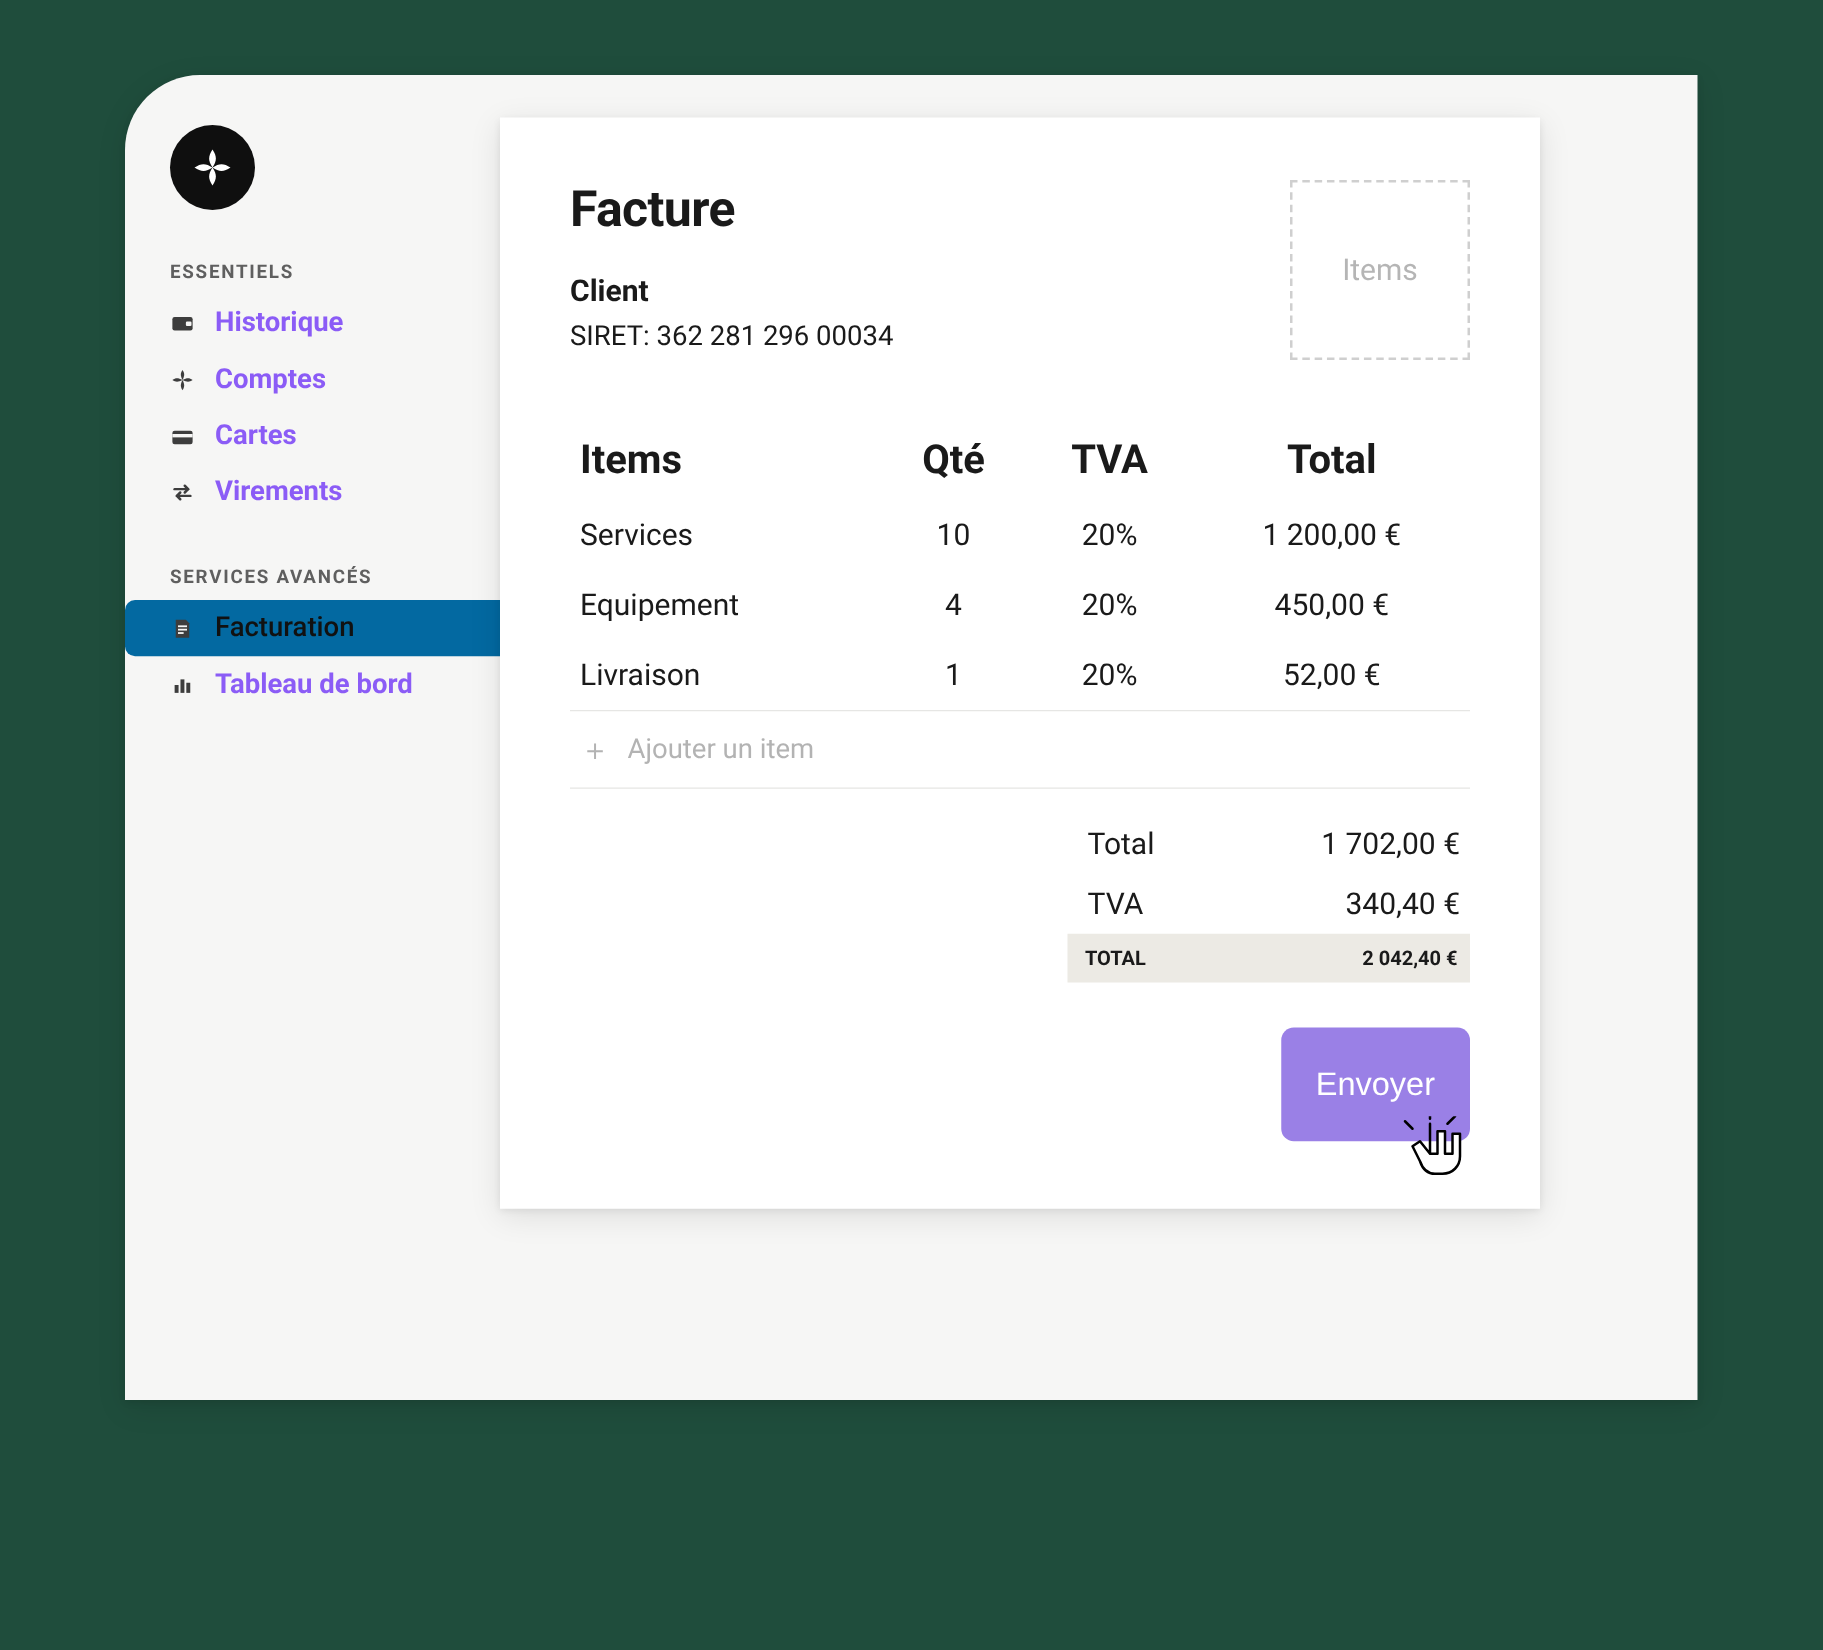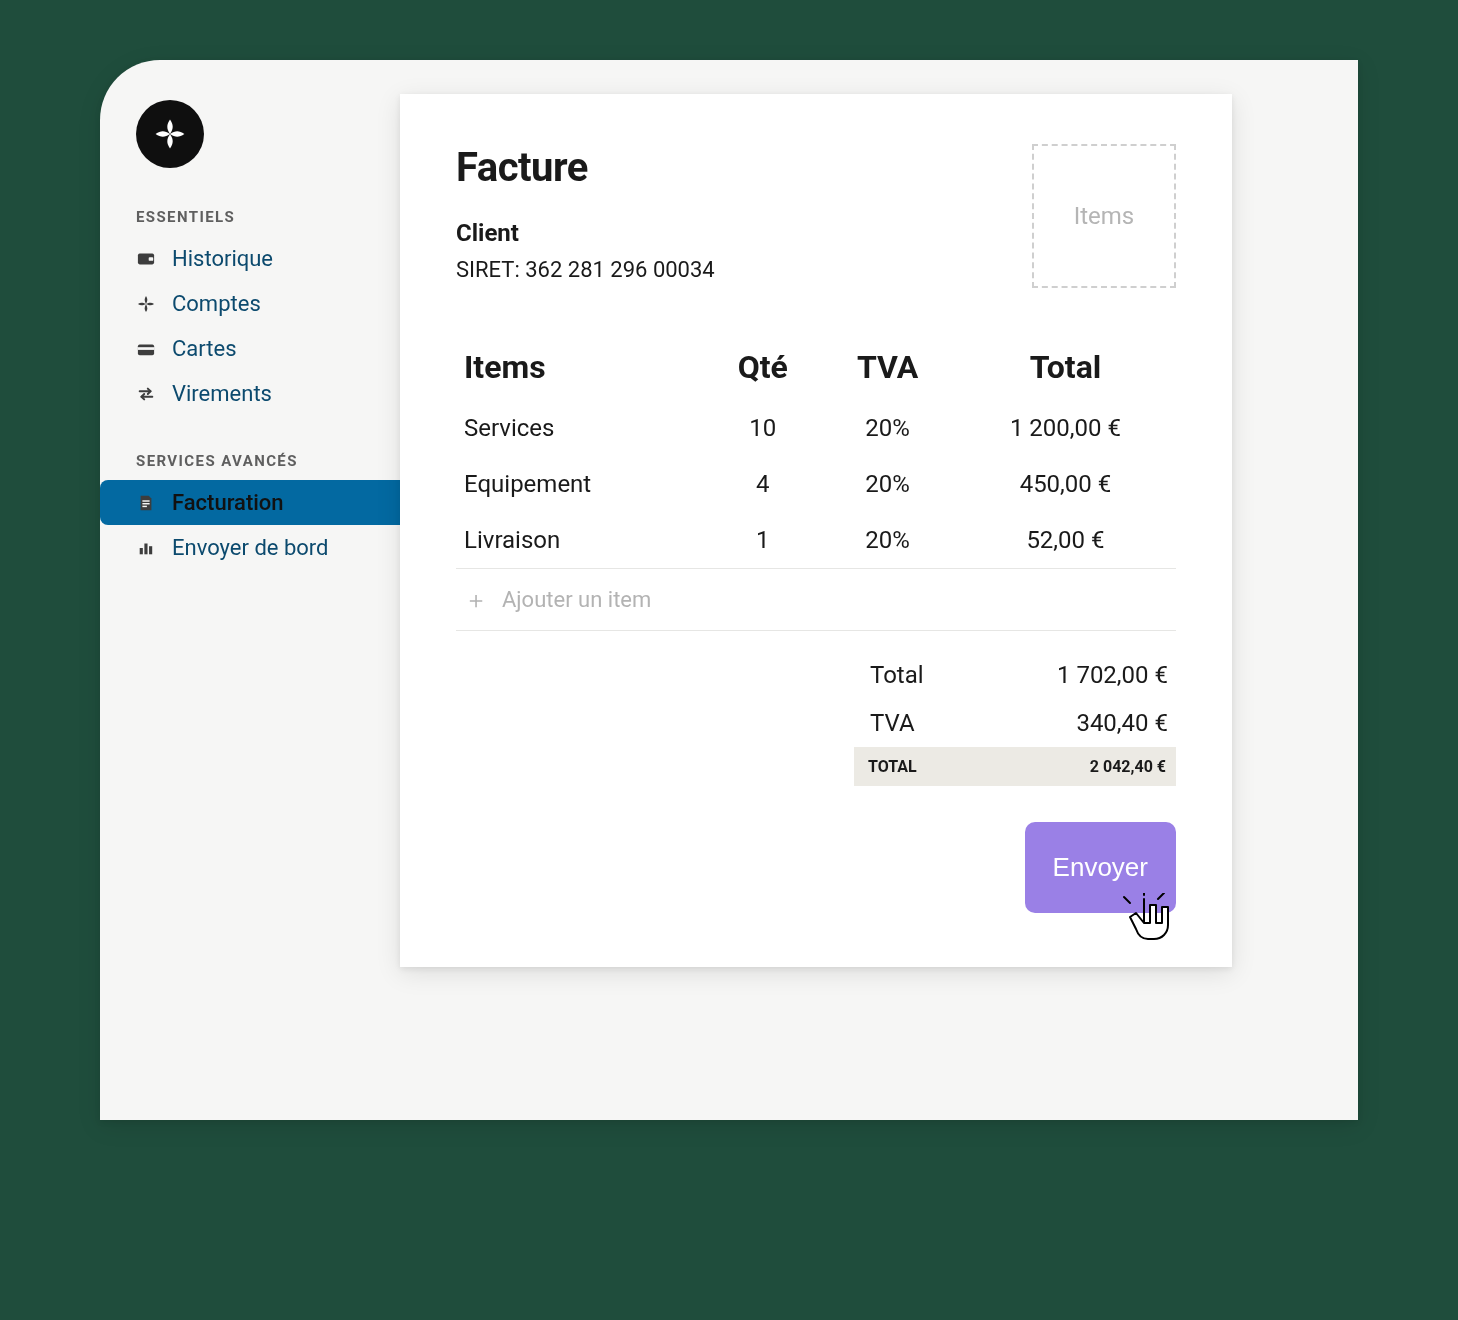--- a/index.html
+++ b/index.html
@@ -54,23 +54,24 @@
     letter-spacing:1.4px;
     color:var(--muted);
     font-weight:700;
     padding:0 0 10px 36px;
   }
   .nav-item{
     display:flex;align-items:center;
     gap:16px;
     padding:10px 10px 10px 36px;
     font-size:22px;
-    color:#0c4a6e;
+    color:#8b5cf6;
     cursor:pointer;
     border-radius:8px 0 0 8px;
+    font-weight:bold;
   }
   .nav-item.active{
     background:#0369a1;
     color:#111;
     font-weight:500;
   }
   .nav-item .icon{
     width:20px;height:20px;flex:0 0 20px;
     color:#3d3d3d;
     display:flex;align-items:center;justify-content:center;
@@ -233,21 +234,21 @@
       </div>
 
       <div class="nav-item">
         <span class="icon">
           <svg viewBox="0 0 20 20" width="18" height="18" fill="currentColor">
               <rect x="3" y="10" width="3.5" height="7"></rect>
               <rect x="8.2" y="5" width="3.5" height="12"></rect>
               <rect x="13.4" y="8" width="3.5" height="9"></rect>
             </svg>
         </span>
-        <span>Envoyer de bord</span>
+        <span>Tableau de bord</span>
       </div>
     </div>
   </div>
 </div>
 
 <div class="card">
   <div class="card-header">
     <div>
       <h1 class="title">Facture</h1>
       <h2 class="subtitle">Client</h2>

